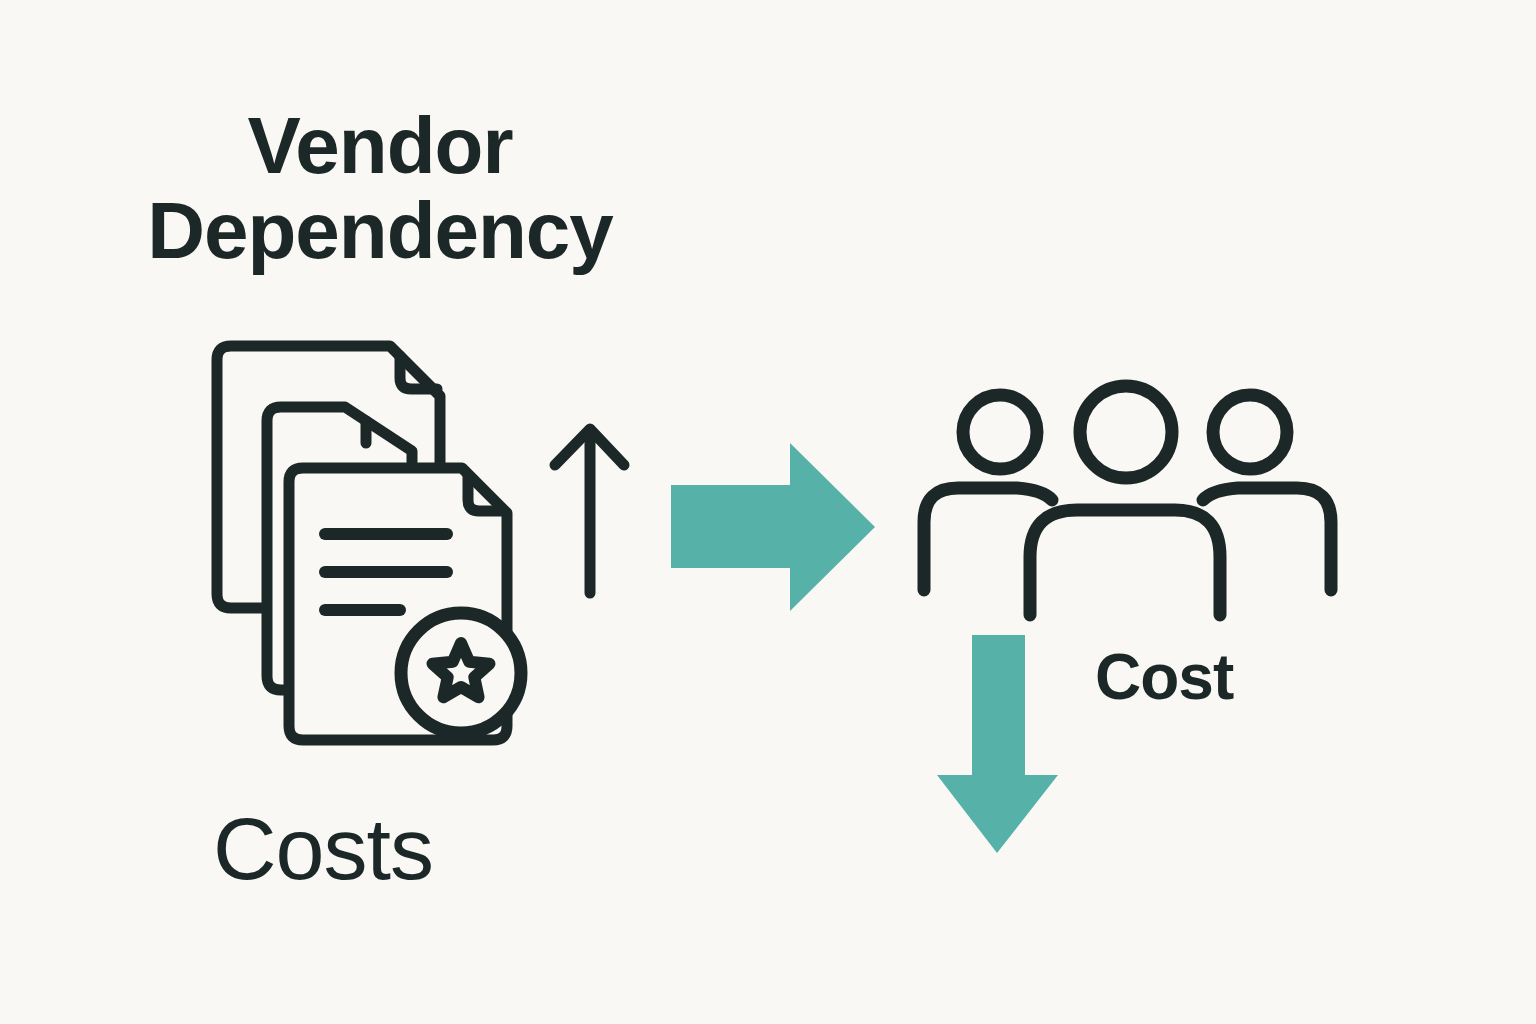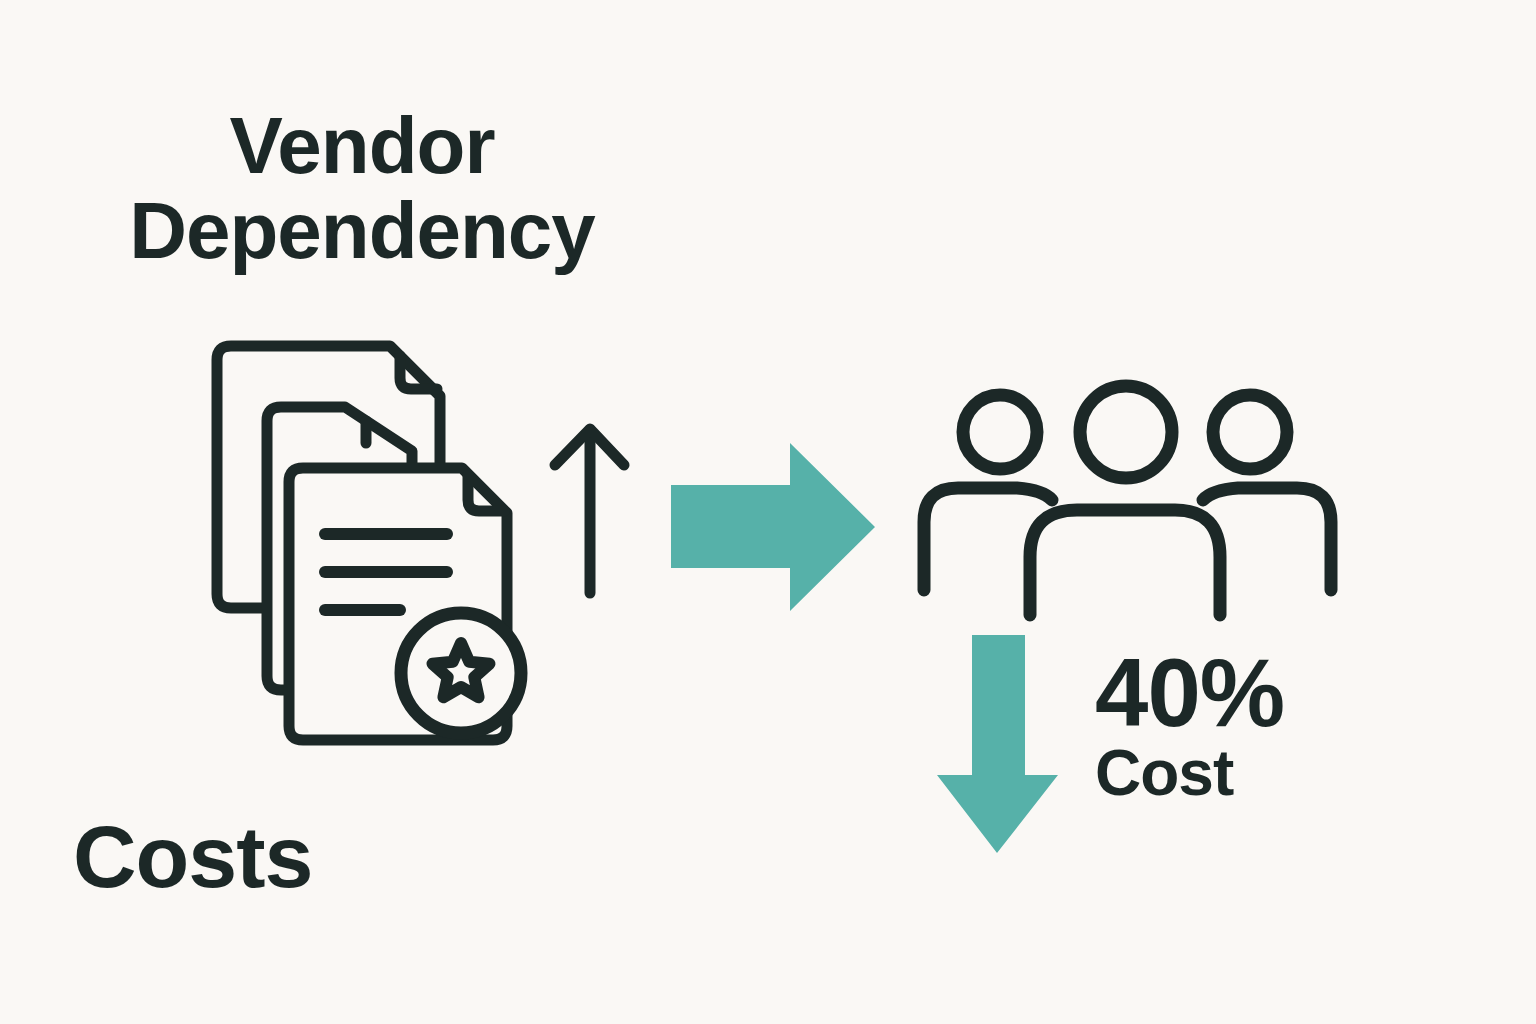--- a/index.html
+++ b/index.html
@@ -22,25 +22,24 @@
     font-size: 80px;
     font-weight: 700;
     line-height: 1.06;
     text-align: center;
     letter-spacing: -1px;
     color: var(--ink);
   }
   .caption {
     width: 500px;
     font-size: 88px;
-    font-weight: 700;
-    text-align: left;
+    font-weight: 400;
+    text-align: center;
     letter-spacing: -1px;
     color: var(--ink);
-    margin-top: 8px;
   }
   .stat-value {
     font-size: 96px;
     font-weight: 700;
     line-height: 1.0;
     letter-spacing: -1px;
     color: var(--ink);
   }
   .stat-label {
     margin-top: 0;
@@ -61,21 +60,21 @@
     stroke: var(--ink);
     fill: var(--bg);
     stroke-linecap: round;
     stroke-linejoin: round;
   }
   .accent-shape { fill: var(--accent); stroke: none; }
 </style>
 </head>
 <body>
 
-<div class="abs title" style="left:62px; top:104px;">
+<div class="abs title" style="left:80px; top:104px;">
   <div>Vendor</div>
   <div>Dependency</div>
 </div>
 
 <div class="abs title" style="left:796px; top:104px;">
 </div>
 
 <svg class="abs" style="left:200px; top:330px;" width="340" height="430" viewBox="0 0 340 430">
 
   <path class="ink-shape" stroke-width="11" d="M 31,16 H 190 L 240,66 V 264 Q 240,278 226,278 H 31 Q 17,278 17,264 V 30 Q 17,16 31,16 Z"></path>
@@ -116,17 +115,16 @@
   <circle class="ink-shape" stroke-width="13" cx="221" cy="62" r="46"></circle>
 </svg>
 
 <svg class="abs" style="left:930px; top:630px;" width="135" height="230" viewBox="0 0 135 230">
   <polygon class="accent-shape" points="42,5 95,5 95,145 128,145 67,223 7,145 42,145"></polygon>
 </svg>
 
 <div class="abs caption" style="left:73px; top:798px;">Costs</div>
 
 <div class="abs" style="left:1095px; top:645px;">
-  <div class="stat-value">40%</div>
   <div class="stat-label">
     <div>Cost</div>
   </div>
 </div>
 
 </body></html>

